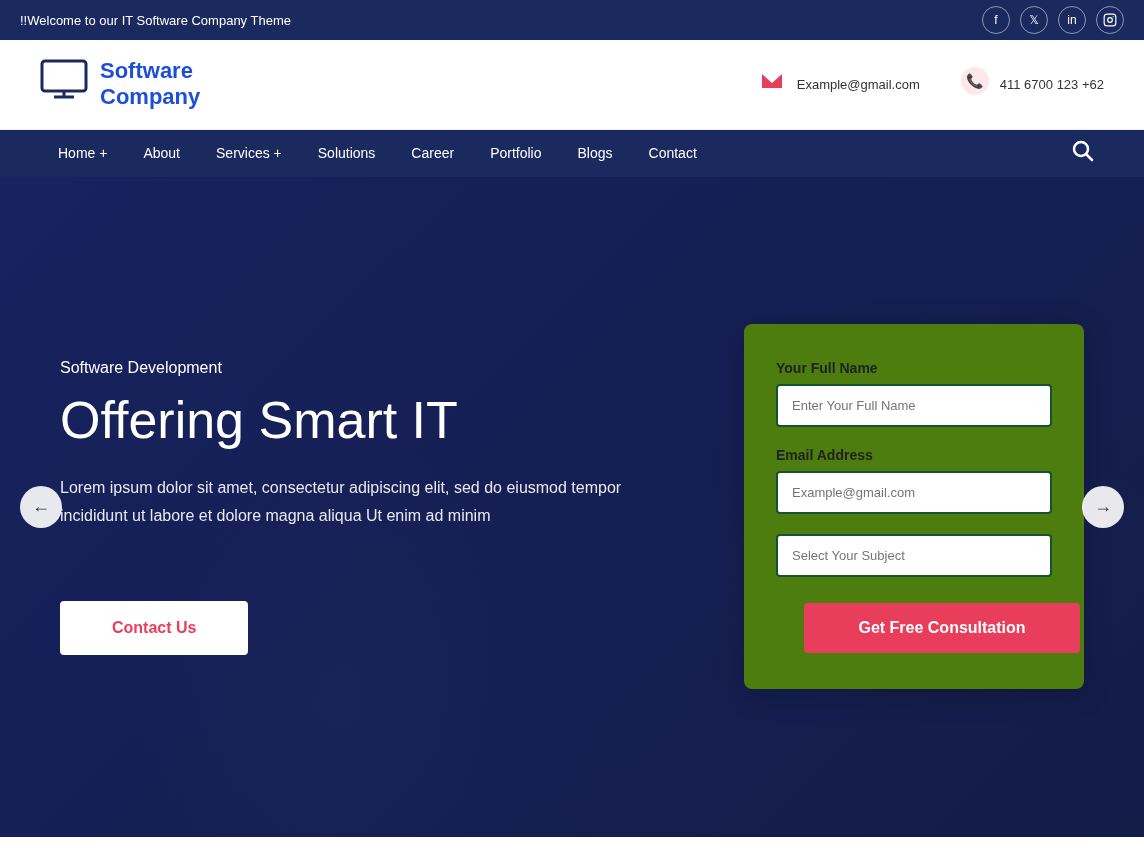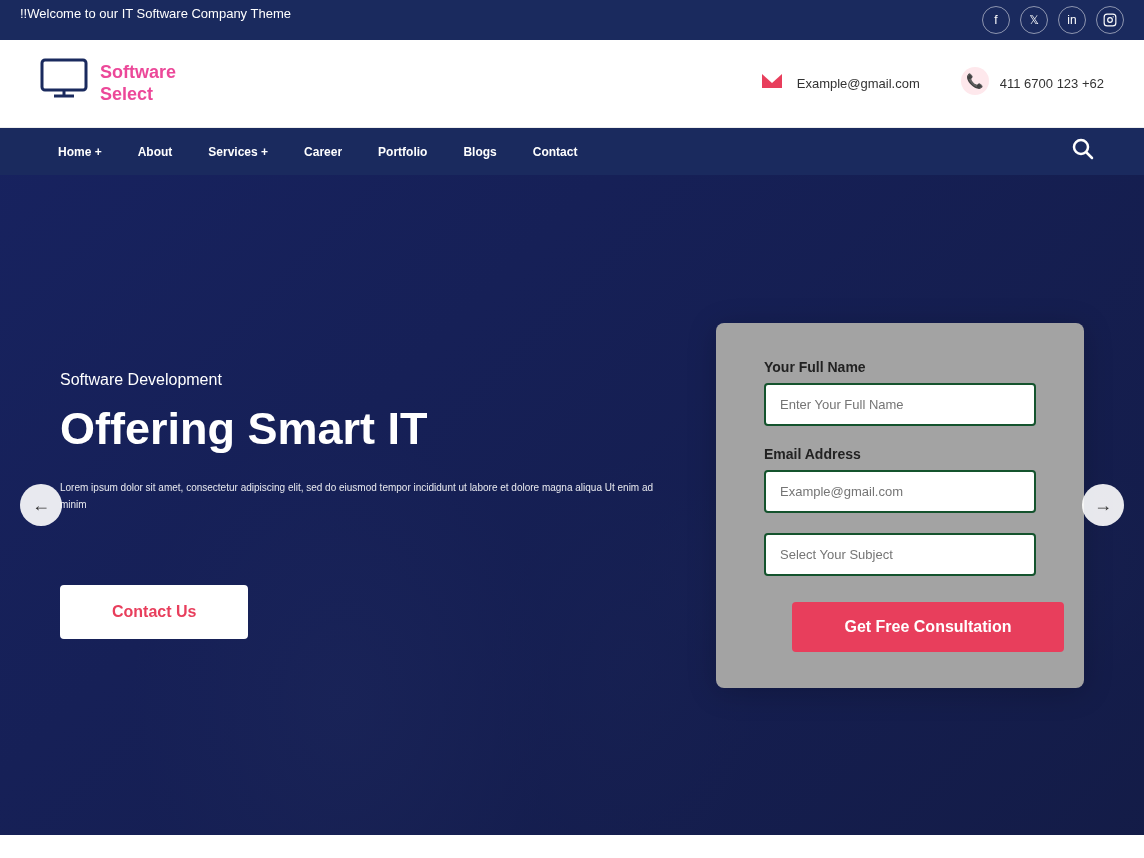--- a/index.html
+++ b/index.html
@@ -6,21 +6,21 @@
     body { font-family: Arial, sans-serif; width: 1144px; overflow-x: hidden; }
 
     
     .top-bar {
       background: #1a2a5e;
       color: #fff;
       font-size: 13px;
       padding: 6px 20px;
       display: flex;
       justify-content: space-between;
-      align-items: flex-start;
+      align-items: center;
     }
     .top-bar-welcome { color: #fff; }
     .social-icons { display: flex; gap: 10px; }
     .social-icon {
       width: 28px; height: 28px;
       border-radius: 50%;
       border: 1px solid rgba(255,255,255,0.5);
       display: flex; align-items: center; justify-content: center;
       cursor: pointer; font-size: 12px; color: #fff;
     }
@@ -29,45 +29,44 @@
     .header {
       background: #fff;
       padding: 18px 40px;
       display: flex;
       align-items: center;
       justify-content: space-between;
       border-bottom: 1px solid #eee;
     }
     .logo { display: flex; align-items: center; gap: 12px; cursor: pointer; }
     .logo-icon { color: #1a2a5e; font-size: 36px; }
-    .logo-text { font-size: 18px; font-weight: bold; color: #ec4899; line-height: 1.2; }
+    .logo-text { font-size: 22px; font-weight: bold; color: #1d4ed8; line-height: 1.2; }
     .header-contacts { display: flex; align-items: center; gap: 40px; }
     .contact-item { display: flex; align-items: center; gap: 10px; }
     .contact-icon { font-size: 22px; }
     .contact-icon.email { color: #e83e5c; }
     .contact-icon.phone { color: #e83e5c; }
     .contact-icon.location { color: #e83e5c; }
     .contact-info { font-size: 13px; color: #333; }
 
     
     .navbar {
       background: #1a2a5e;
       padding: 0 40px;
       display: flex;
       align-items: center;
       justify-content: space-between;
     }
     .nav-items { display: flex; align-items: center; }
     .nav-item {
       color: #fff;
       padding: 3px 18px;
-      font-size: 12px;
+      font-size: 14px;
       cursor: pointer;
       white-space: nowrap;
-      font-weight: bold;
     }
     .search-icon-nav {
       color: #fff;
       font-size: 20px;
       cursor: pointer;
       padding: 10px;
     }
 
     
     .hero {
@@ -98,22 +97,22 @@
     .hero-content {
       position: absolute;
       inset: 0;
       z-index: 2;
       display: flex;
       align-items: center;
       padding: 60px 60px;
     }
     .hero-left { flex: 1; color: #fff; padding-right: 60px; }
     .hero-subtitle { font-size: 16px; margin-bottom: 14px; font-weight: 400; }
-    .hero-title { font-size: 45px; font-weight: 700; line-height: 1.15; margin-bottom: 24px; }
-    .hero-desc { font-size: 10px; line-height: 1.7; margin-bottom: 36px; color: rgba(255,255,255,0.9); }
+    .hero-title { font-size: 52px; font-weight: 400; line-height: 1.15; margin-bottom: 24px; }
+    .hero-desc { font-size: 16px; line-height: 1.7; margin-bottom: 36px; color: rgba(255,255,255,0.9); }
     .contact-us-btn {
       background: transparent;
       border: 2px solid #fff;
       color: #e83e5c;
       font-size: 16px;
       font-weight: bold;
       padding: 16px 50px;
       border-radius: 4px;
       cursor: pointer;
       background: #fff;
@@ -133,24 +132,24 @@
       cursor: pointer;
       display: flex; align-items: center; justify-content: center;
       font-size: 18px;
       color: #333;
     }
     .arrow-btn.left { left: 20px; }
     .arrow-btn.right { right: 20px; }
 
     
     .form-card {
-      background: #a3a3a3;
+      background: #4d7c0f;
       border-radius: 8px;
-      padding: 36px 48px;
-      width: 368px;
+      padding: 36px 32px;
+      width: 340px;
       flex-shrink: 0;
       box-shadow: 0 4px 30px rgba(0,0,0,0.2);
     }
     .form-group { margin-bottom: 20px; }
     .form-label {
       display: block;
       font-size: 14px;
       font-weight: 600;
       color: #222;
       margin-bottom: 8px;
@@ -201,21 +200,21 @@
   <div class="logo">
     <div class="logo-icon">
       <svg width="48" height="42" viewBox="0 0 48 42" fill="none">
         <rect x="2" y="2" width="44" height="30" rx="3" stroke="#1a2a5e" stroke-width="3" fill="none"></rect>
         <line x1="14" y1="38" x2="34" y2="38" stroke="#1a2a5e" stroke-width="3"></line>
         <line x1="24" y1="32" x2="24" y2="38" stroke="#1a2a5e" stroke-width="3"></line>
       </svg>
     </div>
     <div class="logo-text">
       <span>Software</span><br>
-      <span>Select</span>
+      <span>Company</span>
     </div>
   </div>
 
   <div class="header-contacts">
 
     <div class="contact-item">
       <span class="contact-icon email">
         <svg width="30" height="30" viewBox="0 0 30 30">
           <polygon points="5,8 25,8 25,22 5,22" fill="#e83e5c" rx="2"></polygon>
           <polygon points="5,8 15,17 25,8" fill="#fff"></polygon>
@@ -236,20 +235,21 @@
     </div>
 
   </div>
 </div>
 
 <nav class="navbar">
   <div class="nav-items">
     <div class="nav-item">Home +</div>
     <div class="nav-item">About</div>
     <div class="nav-item">Services +</div>
+    <div class="nav-item">Solutions</div>
     <div class="nav-item">Career</div>
     <div class="nav-item">Portfolio</div>
     <div class="nav-item">Blogs</div>
     <div class="nav-item">Contact</div>
   </div>
   <div class="search-icon-nav">
     <svg width="22" height="22" viewBox="0 0 22 22" fill="none">
       <circle cx="9" cy="9" r="7" stroke="white" stroke-width="2.5"></circle>
       <line x1="14.5" y1="14.5" x2="20" y2="20" stroke="white" stroke-width="2.5" stroke-linecap="round"></line>
     </svg>

